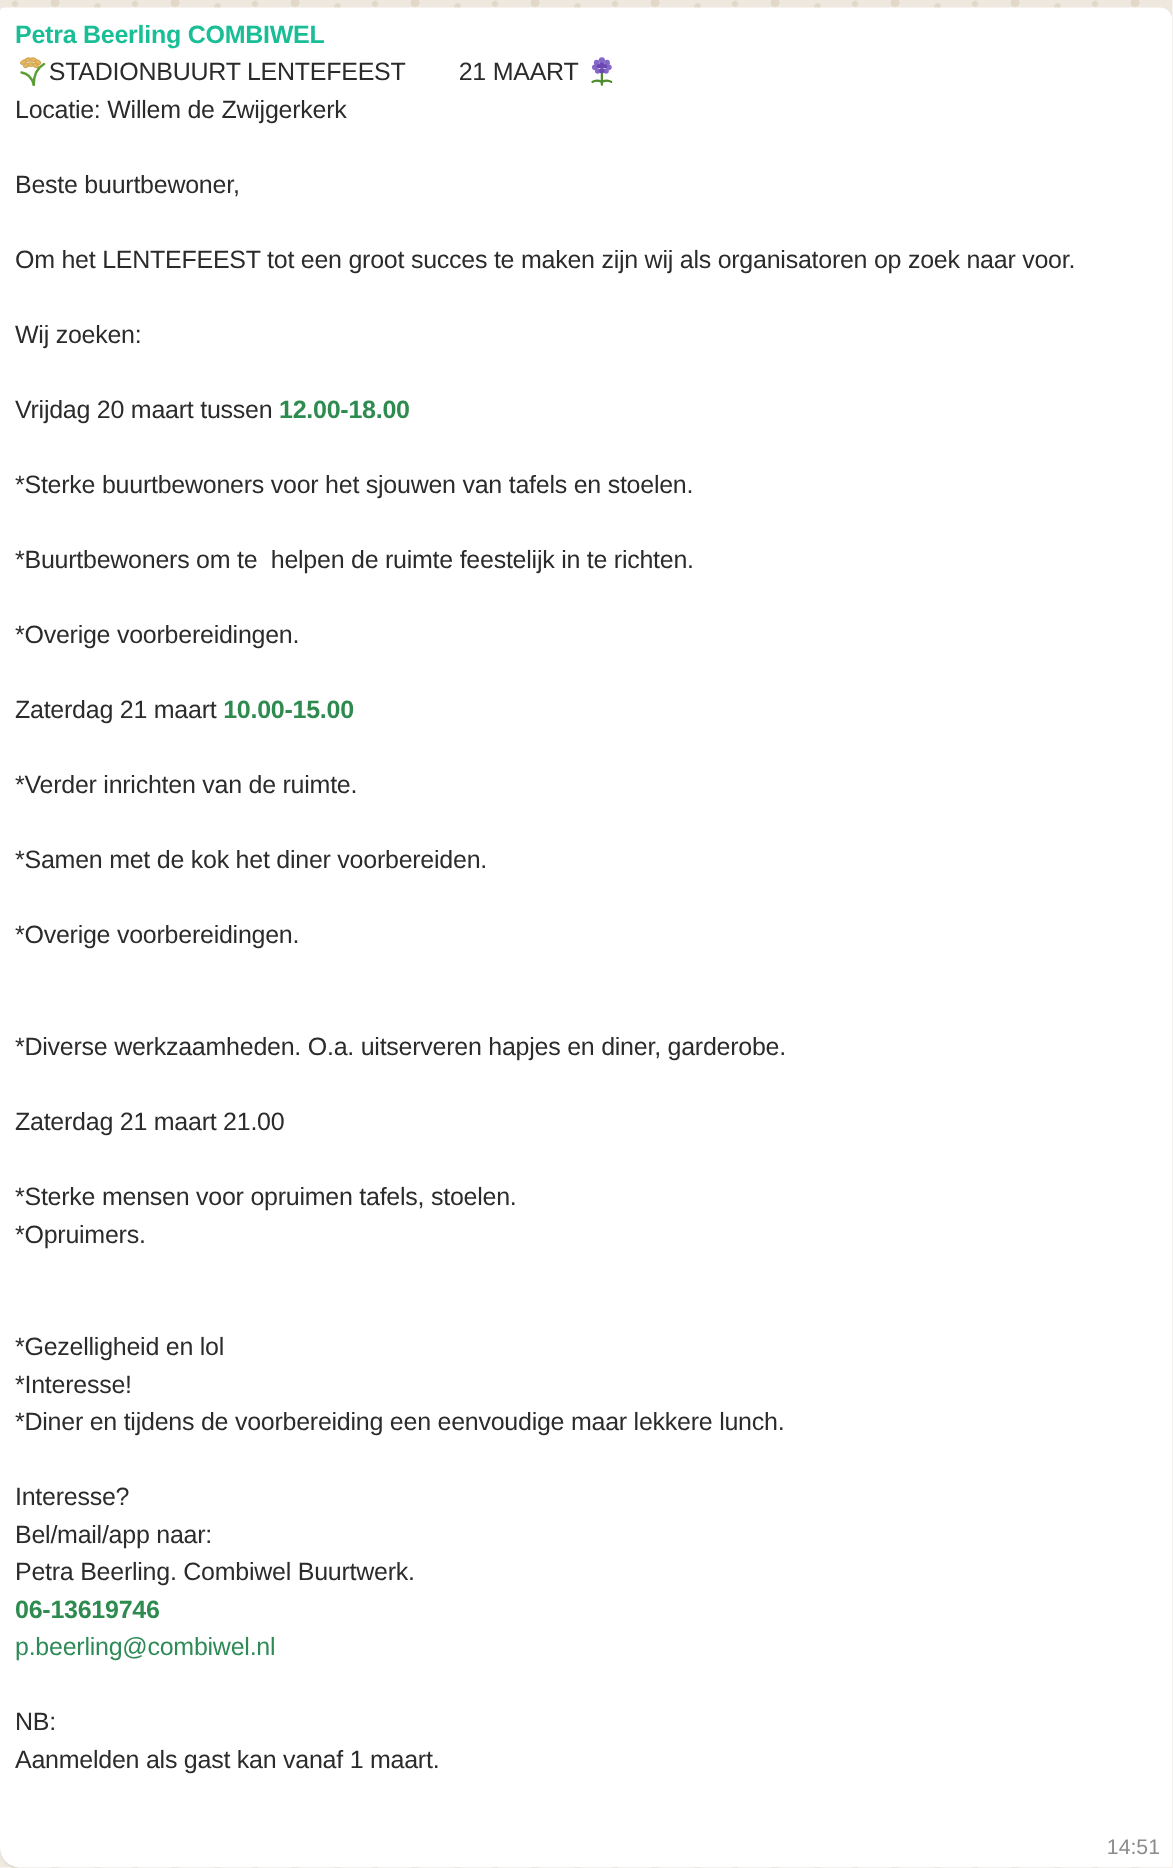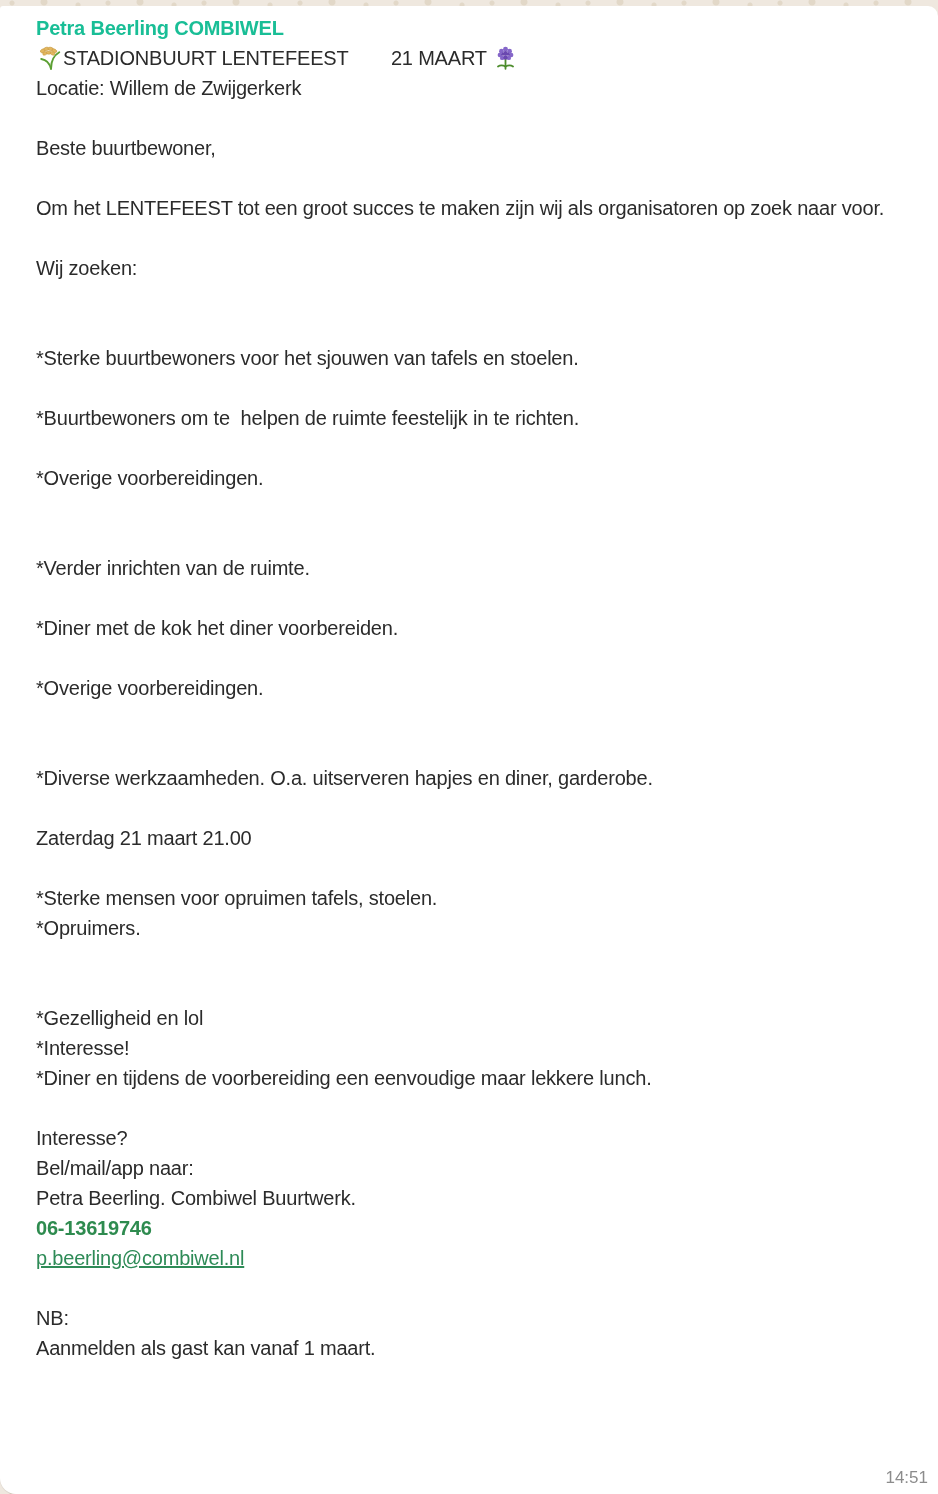--- a/index.html
+++ b/index.html
@@ -19,21 +19,20 @@
     background-size:96px 10px;
     background-repeat:repeat;
     overflow:hidden;
   }
   .bubble{
     position:absolute;
     left:0; right:0; top:6px; bottom:0;
     background:var(--bubble,#ffffff);
     border-radius:3px 10px 0 16px;
     box-shadow:0 1px 1px rgba(0,0,0,0.08);
-    padding-left:24px;
   }
   .body-lines{
     padding:7px 8px 0 12px;
   }
   .line{
     white-space:pre;
     height:30px;
     line-height:30px;
     font-size:20px;
     letter-spacing:-0.2px;
@@ -48,21 +47,20 @@
     color:var(--accent,#2e8b4f);
     font-weight:bold;
   }
   .seg-phone{
     color:var(--accent,#2e8b4f);
     font-weight:bold;
     cursor:pointer;
   }
   .seg-link{
     color:var(--link,#2e8b57);
-    text-decoration:underline;
     cursor:pointer;
   }
   .seg-icon{
     display:inline-block;
     width:27px;height:27px;
     vertical-align:-6px;
   }
   .seg-icon svg{display:block;width:27px;height:27px;}
   .timestamp{
     position:absolute;
@@ -117,31 +115,33 @@
               </g>
             </svg></span></div>
         <div class="line"><span>Locatie: Willem de Zwijgerkerk</span></div>
         <div class="line"></div>
         <div class="line"><span>Beste buurtbewoner,</span></div>
         <div class="line"></div>
         <div class="line"><span>Om het LENTEFEEST tot een groot succes te maken zijn wij als organisatoren op zoek naar voor.</span></div>
         <div class="line"></div>
         <div class="line"><span>Wij zoeken:</span></div>
         <div class="line"></div>
+        <div class="line"><span>Vrijdag 20 maart tussen </span><span class="seg-time">12.00-18.00</span></div>
         <div class="line"></div>
         <div class="line"><span>*Sterke buurtbewoners voor het sjouwen van tafels en stoelen.</span></div>
         <div class="line"></div>
         <div class="line"><span>*Buurtbewoners om te  helpen de ruimte feestelijk in te richten.</span></div>
         <div class="line"></div>
         <div class="line"><span>*Overige voorbereidingen.</span></div>
         <div class="line"></div>
+        <div class="line"><span>Zaterdag 21 maart </span><span class="seg-time">10.00-15.00</span></div>
         <div class="line"></div>
         <div class="line"><span>*Verder inrichten van de ruimte.</span></div>
         <div class="line"></div>
-        <div class="line"><span>*Diner met de kok het diner voorbereiden.</span></div>
+        <div class="line"><span>*Samen met de kok het diner voorbereiden.</span></div>
         <div class="line"></div>
         <div class="line"><span>*Overige voorbereidingen.</span></div>
         <div class="line"></div>
         <div class="line"></div>
         <div class="line"><span>*Diverse werkzaamheden. O.a. uitserveren hapjes en diner, garderobe.</span></div>
         <div class="line"></div>
         <div class="line"><span>Zaterdag 21 maart 21.00</span></div>
         <div class="line"></div>
         <div class="line"><span>*Sterke mensen voor opruimen tafels, stoelen.</span></div>
         <div class="line"><span>*Opruimers.</span></div>

